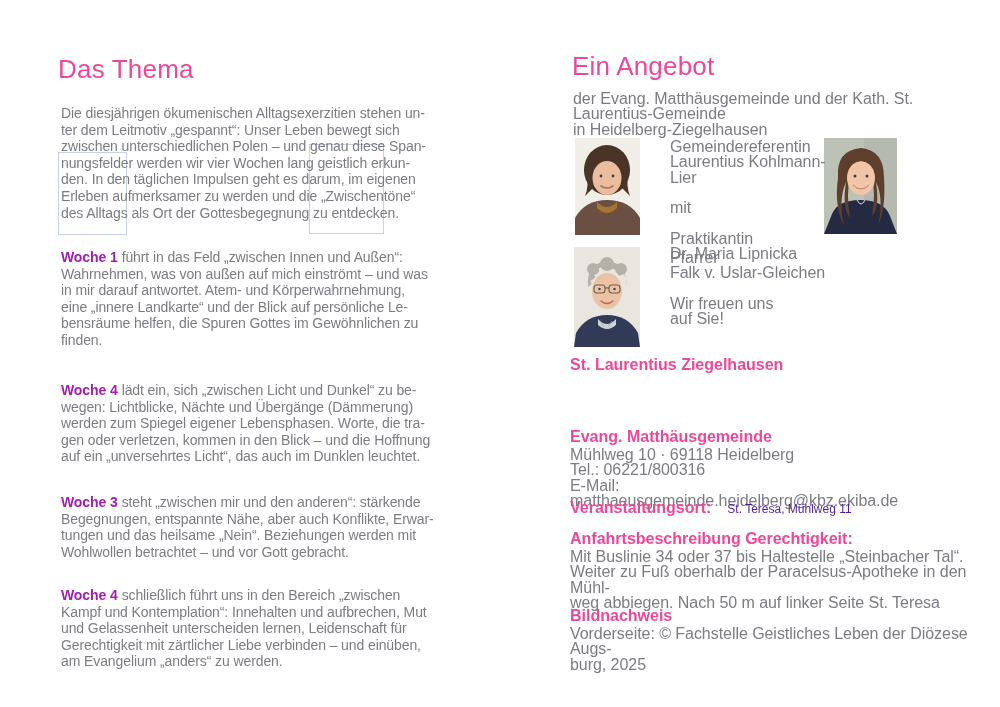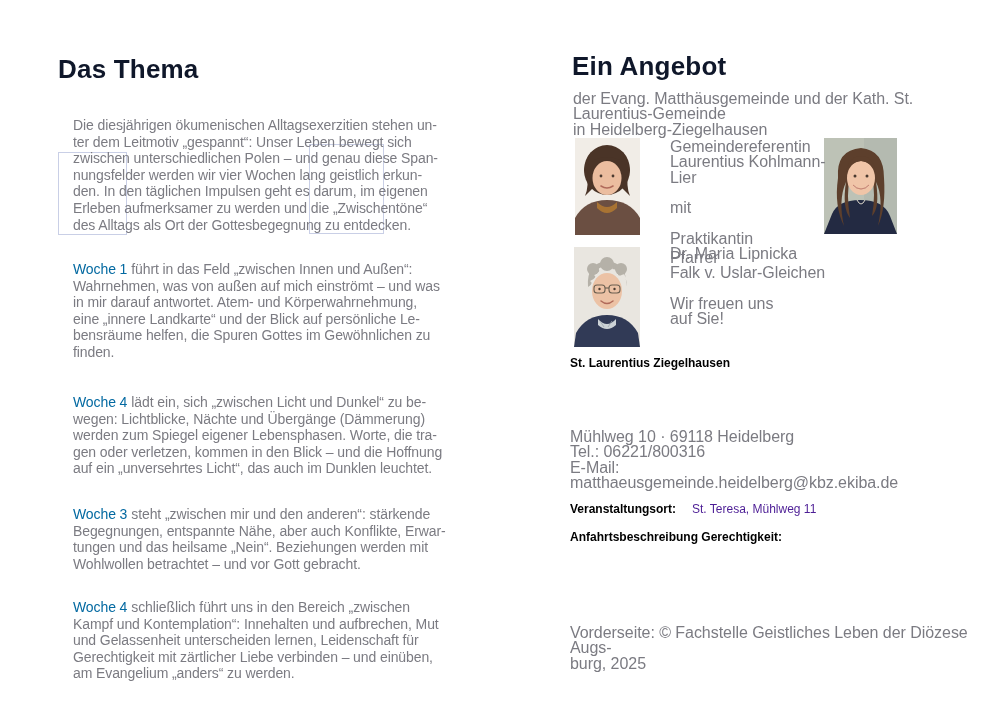--- a/index.html
+++ b/index.html
@@ -4,36 +4,36 @@
 <style>
   html,body{margin:0;padding:0;}
   body{
     width:1000px;height:707px;position:relative;overflow:hidden;
     background:#ffffff;
     font-family:"Liberation Sans", sans-serif;
     -webkit-font-smoothing:antialiased;
   }
   .abs{position:absolute;}
   .page-title{
-    font-size:26px;font-weight:bold;color:#0f172a;margin:0;
+    font-size:26px;font-weight:normal;color:#ec4899;margin:0;
     letter-spacing:.2px;line-height:28px;
   }
   
   .body-text{
     font-size:14px;line-height:16.6px;color:#7b7b82;
-    letter-spacing:-.1px;white-space:pre-line;margin:16px;width:445px;
+    letter-spacing:-.1px;white-space:pre-line;margin:4px;width:445px;
   }
-  .week-label{color:#0369a1;font-weight:normal;}
+  .week-label{color:#a21caf;font-weight:bold;}
   .week-rest{margin-left:4px;}
   
   .small-text{
     font-size:16px;line-height:15.3px;color:#7b7b82;
     letter-spacing:-.05px;white-space:pre-line;margin:0;
   }
-  .blue-label{color:#000000;font-weight:bold;font-size:12px;}
+  .blue-label{color:#ec4899;font-weight:bold;font-size:16px;}
   .contact-block .small-text{margin-top:1px;}
   .venue-value{margin-left:16px;color:#4c1d95;font-weight:normal;font-size:12px;}
   
   .empty-frame{
     position:absolute;border:1px solid rgba(148,160,205,.5);
     background:transparent;z-index:0;
   }
   .text-layer{z-index:2;}
   .photo{position:absolute;display:block;z-index:1;}
   .photo svg{display:block;}
@@ -147,29 +147,34 @@
 Falk v. Uslar-Gleichen
 
 Wir freuen uns
 auf Sie!</p>
 
 <div class="abs contact-block text-layer" style="left:570px;top:356px;width:380px;">
   <div class="blue-label">St. Laurentius Ziegelhausen</div>
 </div>
 
 <div class="abs contact-block text-layer" style="left:570px;top:428px;width:380px;">
+  <div class="blue-label">Evang. Matthäusgemeinde</div>
   <p class="small-text">Mühlweg 10 · 69118 Heidelberg
 Tel.: 06221/800316
 E-Mail: matthaeusgemeinde.heidelberg@kbz.ekiba.de</p>
 </div>
 
 <div class="abs text-layer" style="left:570px;top:499px;width:380px;">
   <span class="blue-label">Veranstaltungsort:</span><span class="venue-value">St. Teresa, Mühlweg 11</span>
 </div>
 
 <div class="abs text-layer" style="left:570px;top:530px;width:400px;">
   <div class="blue-label">Anfahrtsbeschreibung Gerechtigkeit:</div>
+  <p class="small-text" style="margin-top:1px;">Mit Buslinie 34 oder 37 bis Haltestelle „Steinbacher Tal“.
+Weiter zu Fuß oberhalb der Paracelsus-Apotheke in den Mühl-
+weg abbiegen. Nach 50 m auf linker Seite St. Teresa</p>
 </div>
 
 <div class="abs text-layer" style="left:570px;top:607px;width:400px;">
-  <p class="small-text" style="margin-top:18px;">Vorderseite: © Fachstelle Geistliches Leben der Diözese Augs-
+  <div class="blue-label">Bildnachweis</div>
+  <p class="small-text" style="margin-top:1px;">Vorderseite: © Fachstelle Geistliches Leben der Diözese Augs-
 burg, 2025</p>
 </div>
 
 </body></html>

